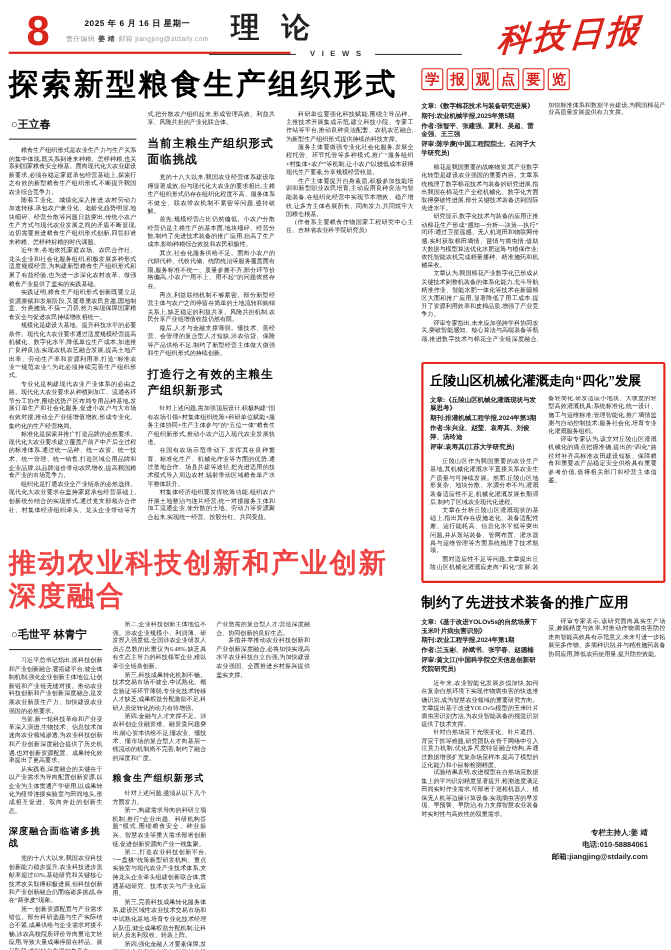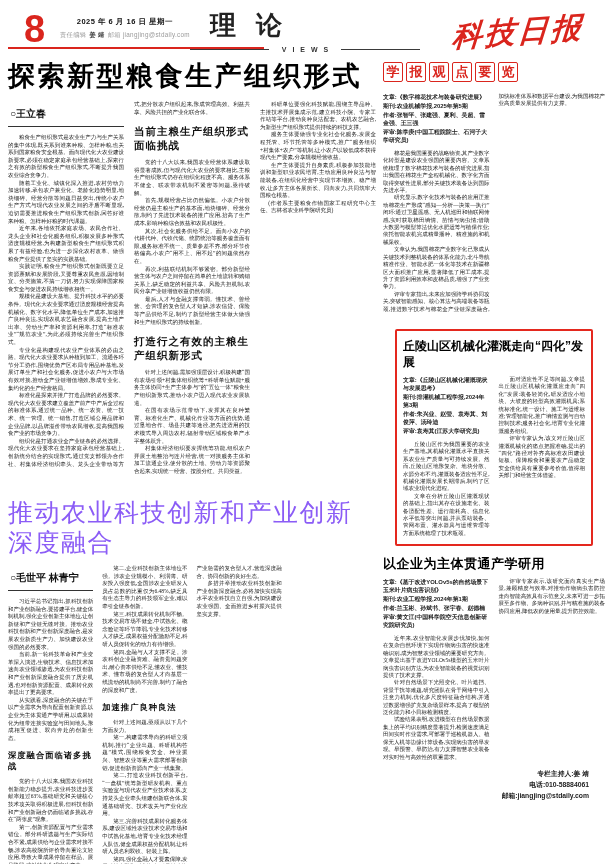--- a/index.html
+++ b/index.html
@@ -59,22 +59,22 @@
   }
   .flow3 {
     margin-top:9px; height:376px; column-count:3; column-gap:10px;
     column-fill:auto; overflow:hidden;
   }
   .flow3 .subhead { font-size:10.5px; line-height:13.5px; margin:9px 0 7px; }
   .attribution { text-indent:1.5em; }
   
   .art-fusion { position:absolute; left:8px; top:497px; width:368px; }
   .head-l {
-    font-family:"Liberation Sans",sans-serif; font-size:25px; font-weight:400;
-    letter-spacing:1.5px; color:#8b5cf6; line-height:30px;
+    font-family:"Liberation Sans",sans-serif; font-size:25px; font-weight:700;
+    letter-spacing:1.5px; color:#ef4444; line-height:30px;
   }
   .flow4 {
     margin-top:8px; height:318px; column-count:4; column-gap:9px;
     column-fill:auto; overflow:hidden;
   }
   .flow4 .subhead { font-size:8.3px; line-height:11px; margin:8px 0 6px; }
   
   .digest { position:absolute; left:383px; top:62px; width:222px; }
   .stamp { display:flex; gap:3px; margin-bottom:11px; }
   .stamp-char {
@@ -90,21 +90,21 @@
   .rflow { column-count:2; column-gap:9px; column-fill:auto; overflow:hidden; }
   .rflow .para { font-size:5.5px; line-height:7.4px; }
   .metalist { break-inside:avoid; margin-bottom:6px; }
   .meta-line {
     font-family:"Liberation Sans",sans-serif; font-size:5.9px; font-weight:700;
     line-height:8px; color:#222; text-align:left; margin-bottom:1px;
   }
   .rflow-a { height:228px; margin-bottom:8px; }
   .hbox {
     border:2.4px solid #e4281e; border-radius:2px; padding:7px 6px 6px;
-    margin:4px 12px 10px;
+    margin:4px 0 10px;
   }
   .hbox .rtitle { font-size:12px; letter-spacing:0; margin:0 0 6px; }
   .rflow-b { height:162px; }
   .rflow-c { height:184px; margin-bottom:6px; }
   .rfooter {
     margin-top:6px; padding-right:16px; text-align:right;
     font-family:"Liberation Sans",sans-serif;
   }
   .rfooter-line { font-size:6.8px; font-weight:700; line-height:11px; color:#222; }
 </style>
@@ -152,21 +152,21 @@
 
   <section class="art-fusion">
     <h1 class="head-l">推动农业科技创新和产业创新深度融合</h1>
     <div class="flow4">
       <div class="byline-block">
         <span class="byline">○毛世平  林青宁</span>
       </div>
       <div class="flowlist"><p class="para">习近平总书记指出,抓科技创新和产业创新融合,要搭建平台,健全体制机制,强化企业创新主体地位,让创新链和产业链无缝对接。推动农业科技创新和产业创新深度融合,是发展农业新质生产力、加快建设农业强国的必然要求。</p><p class="para">当前,新一轮科技革命和产业变革深入演进,生物技术、信息技术加速向农业领域渗透,为农业科技创新和产业创新深度融合提供了历史机遇,也对创新资源配置、成果转化效率提出了更高要求。</p><p class="para">从实践看,深度融合的关键在于以产业需求为导向配置创新资源,以企业为主体贯通产学研用,以成果转化为纽带连接实验室与田间地头,形成相互促进、双向奔赴的创新生态。</p></div>
       <h3 class="subhead">深度融合面临诸多挑战</h3>
       <div class="flowlist"><p class="para">党的十八大以来,我国农业科技创新能力稳步提升,农业科技进步贡献率超过63%,基础研究和关键核心技术攻关取得积极进展,但科技创新和产业创新融合仍面临诸多挑战,存在“两张皮”现象。</p><p class="para">第一,创新资源配置与产业需求错位。部分科研选题与生产实际结合不紧,成果供给与企业需求对接不畅,涉农高校院所评价导向重论文轻应用,导致大量成果停留在样品、展品阶段,难以转化为现实生产力。</p><p class="para">第二,企业科技创新主体地位不强。涉农企业规模小、利润薄、研发投入强度低,全国涉农企业研发人员占总数的比重仅为6.48%,缺乏具有生态主导力的科技领军企业,难以牵引全链条创新。</p><p class="para">第三,科技成果转化机制不畅。技术交易市场不健全,中试熟化、概念验证等环节薄弱,专业化技术转移人才缺乏,成果权益分配激励不足,科研人员促转化的动力有待增强。</p><p class="para">第四,金融与人才支撑不足。涉农科创企业融资难、融资贵问题突出,耐心资本供给不足,懂农业、懂技术、懂市场的复合型人才向基层一线流动的机制尚不完善,制约了融合的深度和广度。</p></div>
-      <h3 class="subhead">加速推广良种良法</h3>
+      <h3 class="subhead">粮食生产组织新形式</h3>
       <div class="flowlist"><p class="para">针对上述问题,亟须从以下几个方面发力。</p><p class="para">第一,构建需求导向的科研立项机制,推行“企业出题、科研机构答题”模式,围绕粮食安全、种业振兴、智慧农业等重大需求部署创新链,促进创新资源向产业一线集聚。</p><p class="para">第二,打造农业科技创新平台,“一盘棋”统筹新型研发机构、重点实验室与现代农业产业技术体系,支持龙头企业牵头组建创新联合体,贯通基础研究、技术攻关与产业化应用。</p><p class="para">第三,完善科技成果转化服务体系,建设区域性农业技术交易市场和中试熟化基地,培育专业化技术经理人队伍,健全成果权益分配机制,让科研人员名利双收、轻装上阵。</p><p class="para">第四,强化金融人才要素保障,发展科技金融和耐心资本,引导社会资本投向农业科创领域,培养用好乡村产业急需的复合型人才,营造深度融合、协同创新的良好生态。</p><p class="para">多措并举推动农业科技创新和产业创新深度融合,必将加快实现高水平农业科技自立自强,为加快建设农业强国、全面推进乡村振兴提供坚实支撑。</p></div>
     </div>
   </section>
 
   <aside class="digest">
     <div class="stamp">
         <span class="stamp-char">学</span>
         <span class="stamp-char">报</span>
         <span class="stamp-char">观</span>
         <span class="stamp-char">点</span>
@@ -193,21 +193,21 @@
             <div class="meta-line">文章:《丘陵山区机械化灌溉现状与发展思考》</div>
             <div class="meta-line">期刊:排灌机械工程学报,2024年第3期</div>
             <div class="meta-line">作者:朱兴业、赵莹、袁寿其、刘俊萍、汤玲迪</div>
             <div class="meta-line">评审:袁寿其(江苏大学研究员)</div>
           </div>
         <div class="flowlist"><p class="para">丘陵山区作为我国重要的农业生产基地,其机械化灌溉水平直接关系农业生产质量与可持续发展。然而,丘陵山区地形复杂、地块分散、水源分布不均,灌溉装备适应性不足,机械化灌溉发展长期滞后,制约了区域农业现代化进程。</p><p class="para">文章在分析丘陵山区灌溉现状的基础上,指出其存在设施老化、装备适配性差、运行能耗高、信息化水平低等突出问题,并从泵站装备、管网布置、灌水器具与运维管理等方面系统梳理了技术瓶颈。</p><p class="para">面对适应性不足等问题,文章提出丘陵山区机械化灌溉应走向“四化”发展:装备轻简化,研发适应小地块、大坡度的轻型高效灌溉机具;系统标准化,统一设计、施工与运维标准;管理智能化,推广墒情监测与自动控制技术;服务社会化,培育专业化灌溉服务组织。</p><p class="para">评审专家认为,该文对丘陵山区灌溉机械化的痛点把握准确,提出的“四化”路径对补齐高标准农田建设短板、保障粮食和重要农产品稳定安全供给具有重要参考价值,值得相关部门和经营主体借鉴。</p></div>
       </div>
     </div>
 
     <div>
-      <h2 class="rtitle">以企业为主体贯通产学研用</h2>
+      <h2 class="rtitle">制约了先进技术装备的推广应用</h2>
       <div class="rflow rflow-c">
         <div class="metalist">
             <div class="meta-line">文章:《基于改进YOLOv5s的自然场景下玉米叶片病虫害识别》</div>
             <div class="meta-line">期刊:农业工程学报,2024年第1期</div>
             <div class="meta-line">作者:兰玉彬、孙斌书、张宇春、赵德楠</div>
             <div class="meta-line">评审:黄文江(中国科学院空天信息创新研究院研究员)</div>
           </div>
         <div class="flowlist"><p class="para">近年来,农业智能化发展步伐加快,如何在复杂自然环境下实现作物病虫害的快速准确识别,成为智慧农业领域的重要研究方向。文章提出基于改进YOLOv5s模型的玉米叶片病虫害识别方法,为农业智能装备的视觉识别提供了技术支撑。</p><p class="para">针对自然场景下光照变化、叶片遮挡、背景干扰等难题,研究团队在骨干网络中引入注意力机制,优化多尺度特征融合结构,并通过数据增强扩充复杂场景样本,提高了模型的泛化能力和小目标检测精度。</p><p class="para">试验结果表明,改进模型在自然场景数据集上的平均识别精度显著提升,检测速度满足田间实时作业需求,可部署于巡检机器人、植保无人机等边缘计算设备,实现病虫害的早发现、早预警、早防治,有力支撑智慧农业装备对实时性与高效性的双重需求。</p><p class="para">评审专家表示,该研究面向真实生产场景,兼顾精度与效率,对推动作物病虫害防控走向智能高效具有示范意义,未来可进一步拓展至多作物、多病种识别,并与精准施药装备协同应用,降低农药使用量,提升防控效能。</p></div>
       </div>
     </div>

